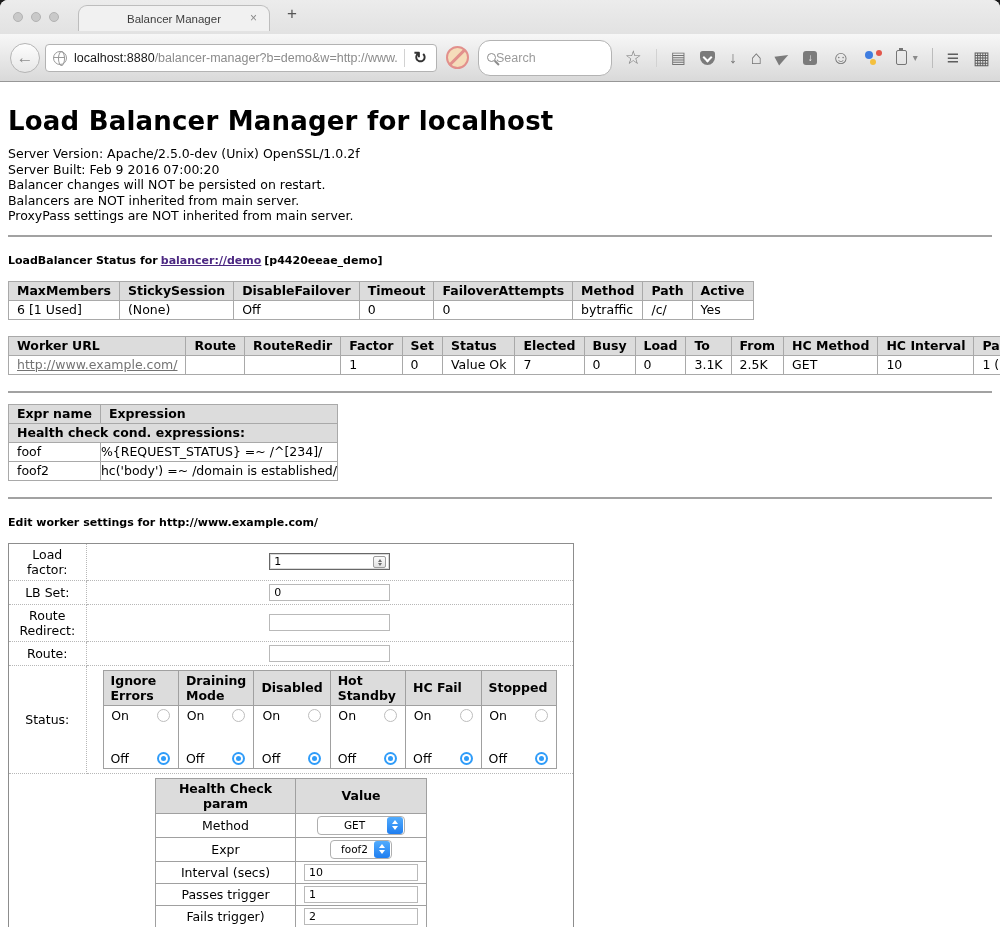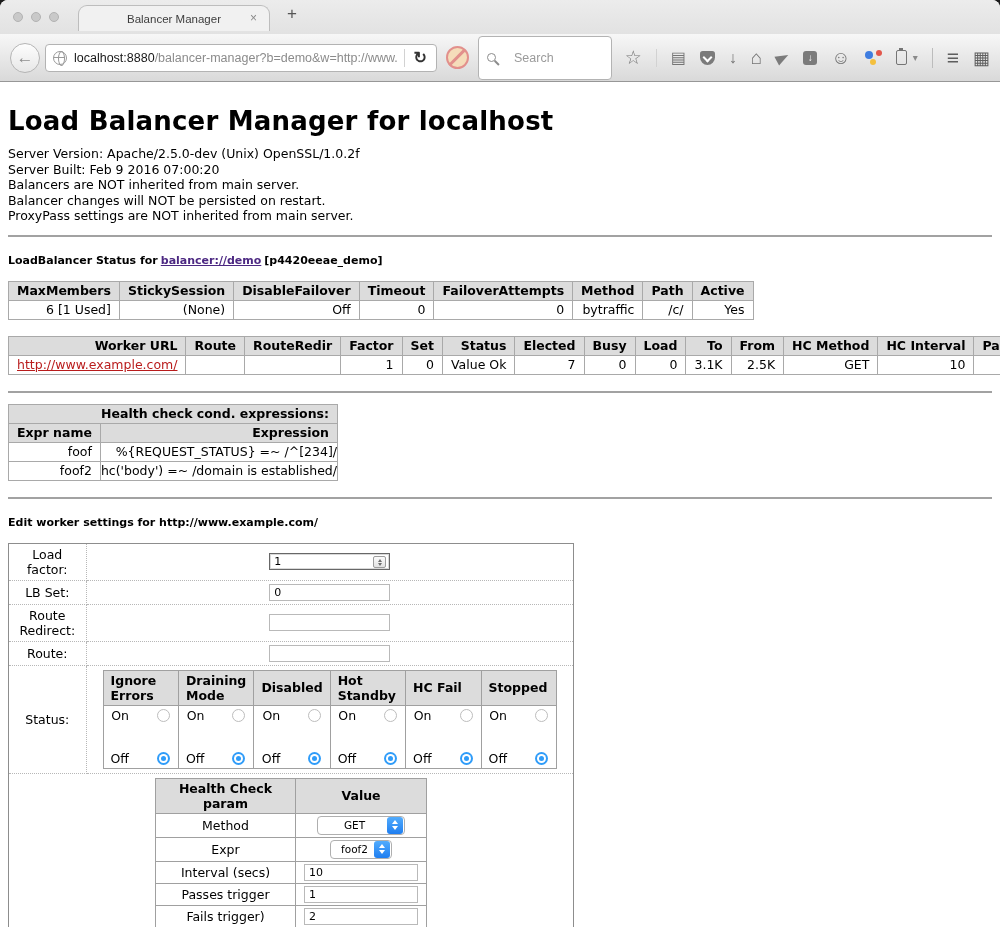--- a/index.html
+++ b/index.html
@@ -23,21 +23,21 @@
   .globe { width:14px; height:14px; border:1.5px solid #9a9a9a; border-radius:50%; position:relative; flex:0 0 auto; }
   .globe::before { content:""; position:absolute; left:3.5px; top:-1px; width:5px; height:13px; border:1px solid #9a9a9a; border-radius:50%; }
   .globe::after { content:""; position:absolute; left:0; top:5px; width:11px; height:1.5px; background:#9a9a9a; }
   .url-text { flex:1; font-size:12.5px; white-space:nowrap; overflow:hidden; }
   .url-domain { color:#181818; }
   .url-path { color:#8b8b8b; }
   .vsep { width:1px; height:18px; background:#d2d2d2; flex:0 0 auto; }
   .reload-icon { font-size:16px; color:#333; font-weight:bold; padding:0 2px; }
   .block-icon { width:23px; height:23px; border:2.5px solid #e2908c; border-radius:50%; background:#f5ddba; position:relative; margin-right:9px; flex:0 0 auto; }
   .block-icon::after { content:""; position:absolute; left:-2px; top:8px; width:22px; height:2.5px; background:#e2908c; transform:rotate(-45deg); }
-  .searchbar { width:140px; height:44px; background:#fff; border:1px solid #b3b3b3; border-radius:4px; display:flex; align-items:center; padding:0 8px; gap:18px; }
+  .searchbar { width:140px; height:36px; background:#fff; border:1px solid #b3b3b3; border-radius:12px; display:flex; align-items:center; padding:0 8px; gap:0; }
   .mag { width:9px; height:9px; border:1.5px solid #8b8b8b; border-radius:50%; position:relative; flex:0 0 auto; }
   .mag::after { content:""; position:absolute; width:6px; height:1.5px; background:#8b8b8b; right:-5px; bottom:-2px; transform:rotate(45deg); }
   .searchbar input { border:none; outline:none; background:transparent; width:100%; font-size:12.5px; color:#333; font-family:inherit; }
   .searchbar input::placeholder { color:#9b9b9b; }
   .tool-icons { display:flex; align-items:center; gap:14px; margin-left:13px; color:#757575; }
   .gl { font-size:16px; line-height:1; color:#757575; }
   .gl.big { font-size:19px; }
   .clip-icon { font-size:16px; }
   .pocket-icon { width:15px; height:14px; background:#7b7b7b; border-radius:3px 3px 8px 8px; position:relative; }
   .pocket-icon::after { content:""; position:absolute; left:4px; top:3px; width:5px; height:5px; border-left:2px solid #fff; border-bottom:2px solid #fff; transform:rotate(-45deg); }
@@ -56,25 +56,25 @@
   .grid-icon { font-size:18px; color:#5e5e5e; }
 
   
   .content { padding:0 8px; font-size:12.5px; color:#000; }
   h1.page-title { font-size:26px; font-weight:bold; margin:24px 0 10px; letter-spacing:0.2px; }
   .server-info div { line-height:15.5px; }
   hr.rule { border:0; height:2px; background:#a2a2a2; margin:11px 0; }
   h3.sec { font-size:11px; font-weight:bold; margin:17px 0 14px; }
   h3.sec a { color:#4c2882; margin:0 3px; }
   table.data { border-collapse:collapse; border:1px solid #848484; margin-bottom:16px; }
-  table.data th, table.data td { border:1px solid #a9a9a9; padding:1px 8px; font-size:12.5px; text-align:right; white-space:nowrap; height:19px; }
+  table.data th, table.data td { border:1px solid #a9a9a9; padding:1px 8px; font-size:12.5px; text-align:left; white-space:nowrap; height:19px; }
   table.data th { background:#dcdcdc; }
   table.workers { width:962px; }
   table.workers td.cell-url { text-align:left; }
-  a.plink { color:#b91c1c; }
+  a.plink { color:#737373; }
   table.expr td.expr-cell { padding:1px 0; }
 
   
   table.form { border-collapse:collapse; border:1px solid #8d8d8d; width:566px; margin-bottom:13px; }
   table.form > tbody > tr > td { border:1px dotted #b7b7b7; padding:3px 4px; text-align:center; font-size:12.5px; }
   td.flabel { width:101px; }
   .txt { width:121px; height:17px; border:1px solid #b9b9b9; font-size:11px; font-family:inherit; padding:1px 4px; }
   .numwrap { position:relative; display:inline-block; }
   .numwrap .txt { border:1px solid #676767; box-shadow:inset 0 0 0 1px #d9d9d9; }
   .spin { position:absolute; right:4px; top:3px; width:13px; height:12px; background:linear-gradient(#fcfcfc,#e2e2e2); border:1px solid #9d9d9d; border-radius:2px; display:flex; flex-direction:column; align-items:center; justify-content:center; gap:1px; }
@@ -161,22 +161,22 @@
       <span class="grid-icon">▦</span>
     </div>
   </div>
 
   <div class="content">
     <h1 class="page-title">Load Balancer Manager for localhost</h1>
 
     <div class="server-info">
       <div>Server Version: Apache/2.5.0-dev (Unix) OpenSSL/1.0.2f</div>
       <div>Server Built: Feb 9 2016 07:00:20</div>
+      <div>Balancer changes will NOT be persisted on restart.</div>
       <div>Balancers are NOT inherited from main server.</div>
-      <div>Balancer changes will NOT be persisted on restart.</div>
       <div>ProxyPass settings are NOT inherited from main server.</div>
     </div>
 
     <hr class="rule">
 
     <h3 class="sec"><span>LoadBalancer Status for</span><a href="#" class="plink">balancer://demo</a><span>[p4420eeae_demo]</span></h3>
 
     <table class="data">
       <thead>
           <tr>
@@ -243,26 +243,26 @@
 
       </tr>
         </tbody>
     </table>
 
     <hr class="rule">
 
     <table class="data expr">
       <thead>
         <tr>
+          <th>Expr name</th>
+          <th>Expression</th>
+        </tr>
+        <tr>
             <th colspan="2">Health check cond. expressions:</th>
           </tr>
-        <tr>
-          <th>Expr name</th>
-          <th>Expression</th>
-        </tr>
       </thead>
       <tbody>
         <tr>
           <td>foof</td>
           <td class="expr-cell">%{REQUEST_STATUS} =~ /^[234]/</td>
         </tr>
         <tr>
           <td>foof2</td>
           <td class="expr-cell">hc('body') =~ /domain is established/</td>
         </tr>

